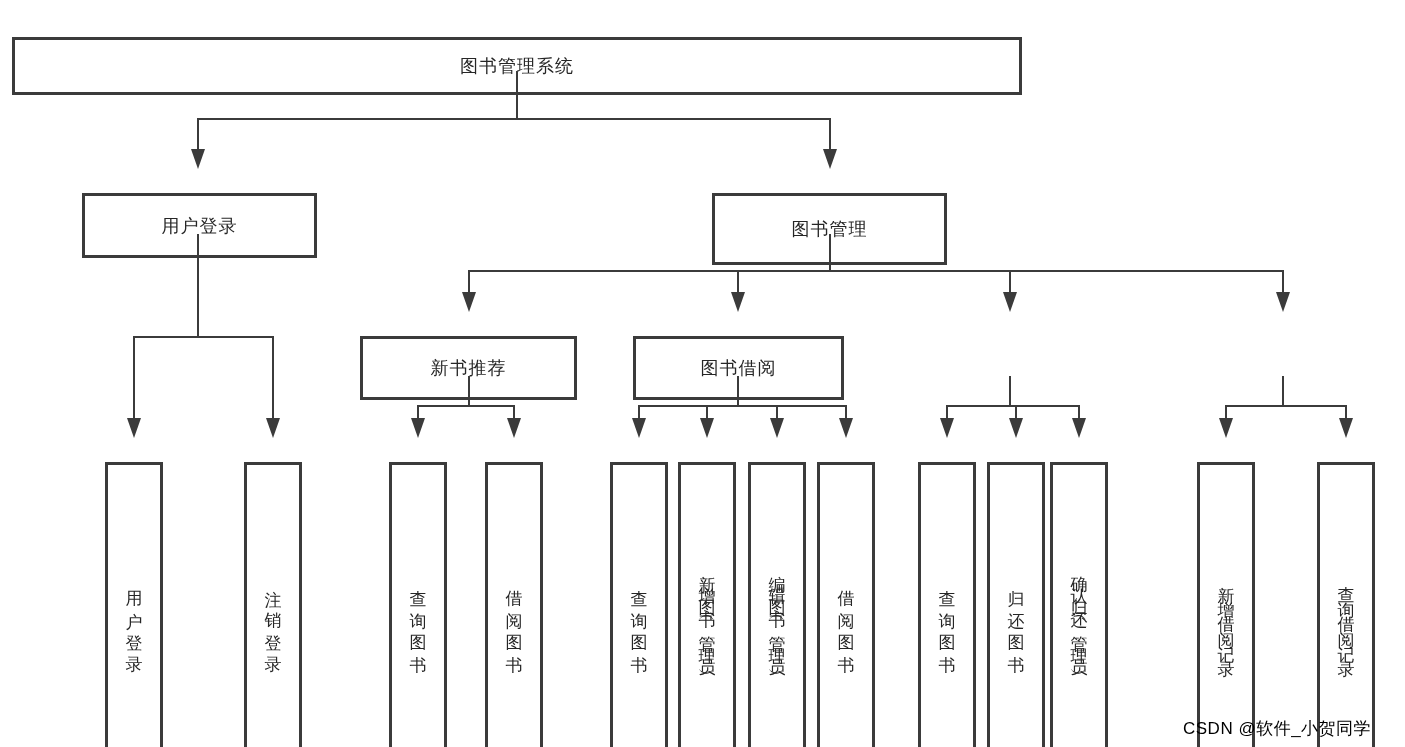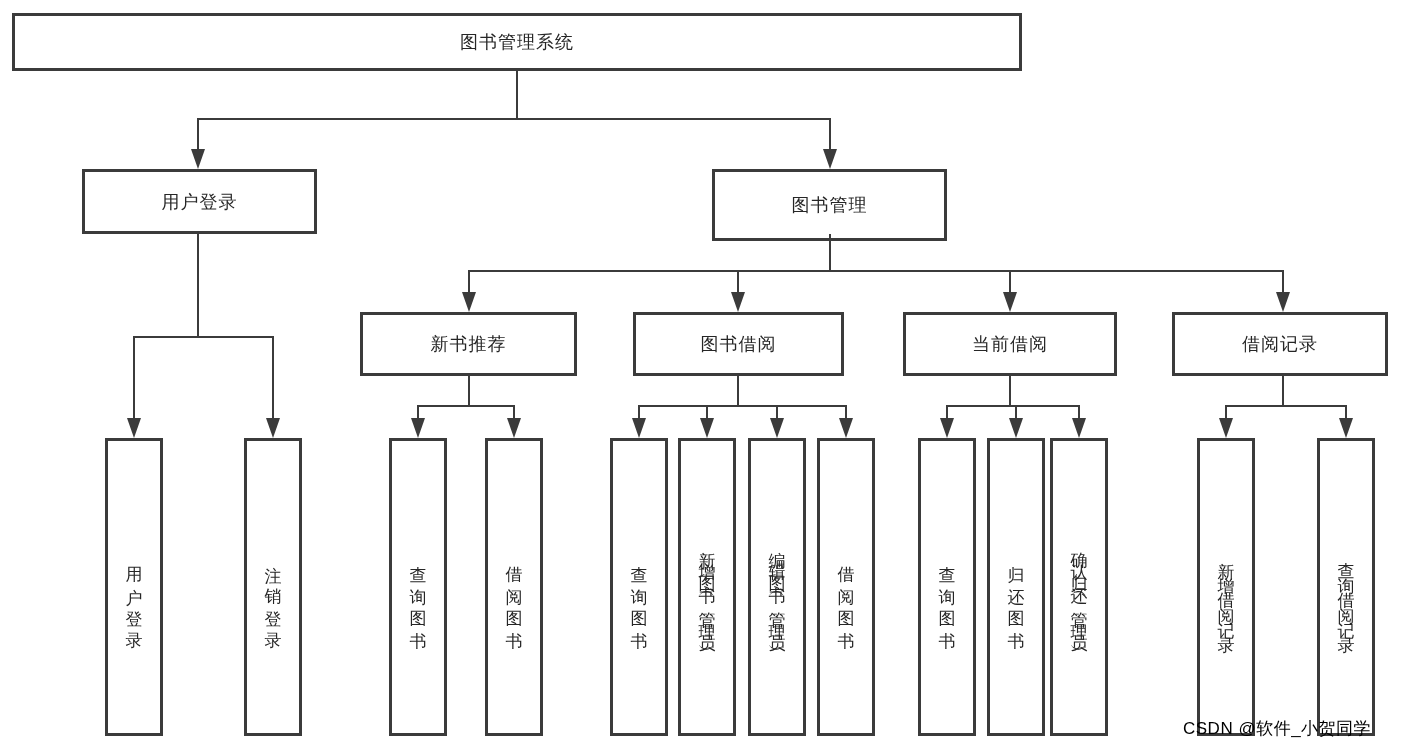--- a/index.html
+++ b/index.html
@@ -12,20 +12,21 @@
   }
   .box{
     position:absolute;
     box-sizing:border-box;
     border:3px solid #3b3b3b;
     background:#ffffff;
     display:flex;
     align-items:center;
     justify-content:center;
     color:#262626;
+    margin-top:24px;
   }
   .box.h span{font-size:18px;letter-spacing:1px;}
   .vtext{
     writing-mode:vertical-rl;
     text-orientation:mixed;
     font-size:17px;
     color:#262626;
   }
   .v4{letter-spacing:22px;padding-top:20px;}
   .v6{letter-spacing:15px;padding-top:14px;}
@@ -82,26 +83,20 @@
   <div class="arrow" style="left:462px;top:272px;height:40px"></div>
   <div class="arrow" style="left:731px;top:272px;height:40px"></div>
   <div class="arrow" style="left:1003px;top:272px;height:40px"></div>
   <div class="arrow" style="left:1276px;top:272px;height:40px"></div>
 
   <div class="box h" style="left:360px;top:312px;width:217px;height:64px">
     <span>新书推荐</span>
   </div>
   <div class="box h" style="left:633px;top:312px;width:211px;height:64px">
     <span>图书借阅</span>
-  </div>
-  <div class="box h" style="left:903px;top:312px;width:214px;height:64px">
-    <span>当前借阅</span>
-  </div>
-  <div class="box h" style="left:1172px;top:312px;width:216px;height:64px">
-    <span>借阅记录</span>
   </div>
 
   <div class="vline" style="left:468px;top:376px;height:31px"></div>
   <div class="hline" style="left:417px;top:405px;width:98px"></div>
   <div class="arrow" style="left:411px;top:407px;height:31px"></div>
   <div class="arrow" style="left:507px;top:407px;height:31px"></div>
 
   <div class="vline" style="left:737px;top:376px;height:31px"></div>
   <div class="hline" style="left:638px;top:405px;width:209px"></div>
   <div class="arrow" style="left:632px;top:407px;height:31px"></div>

